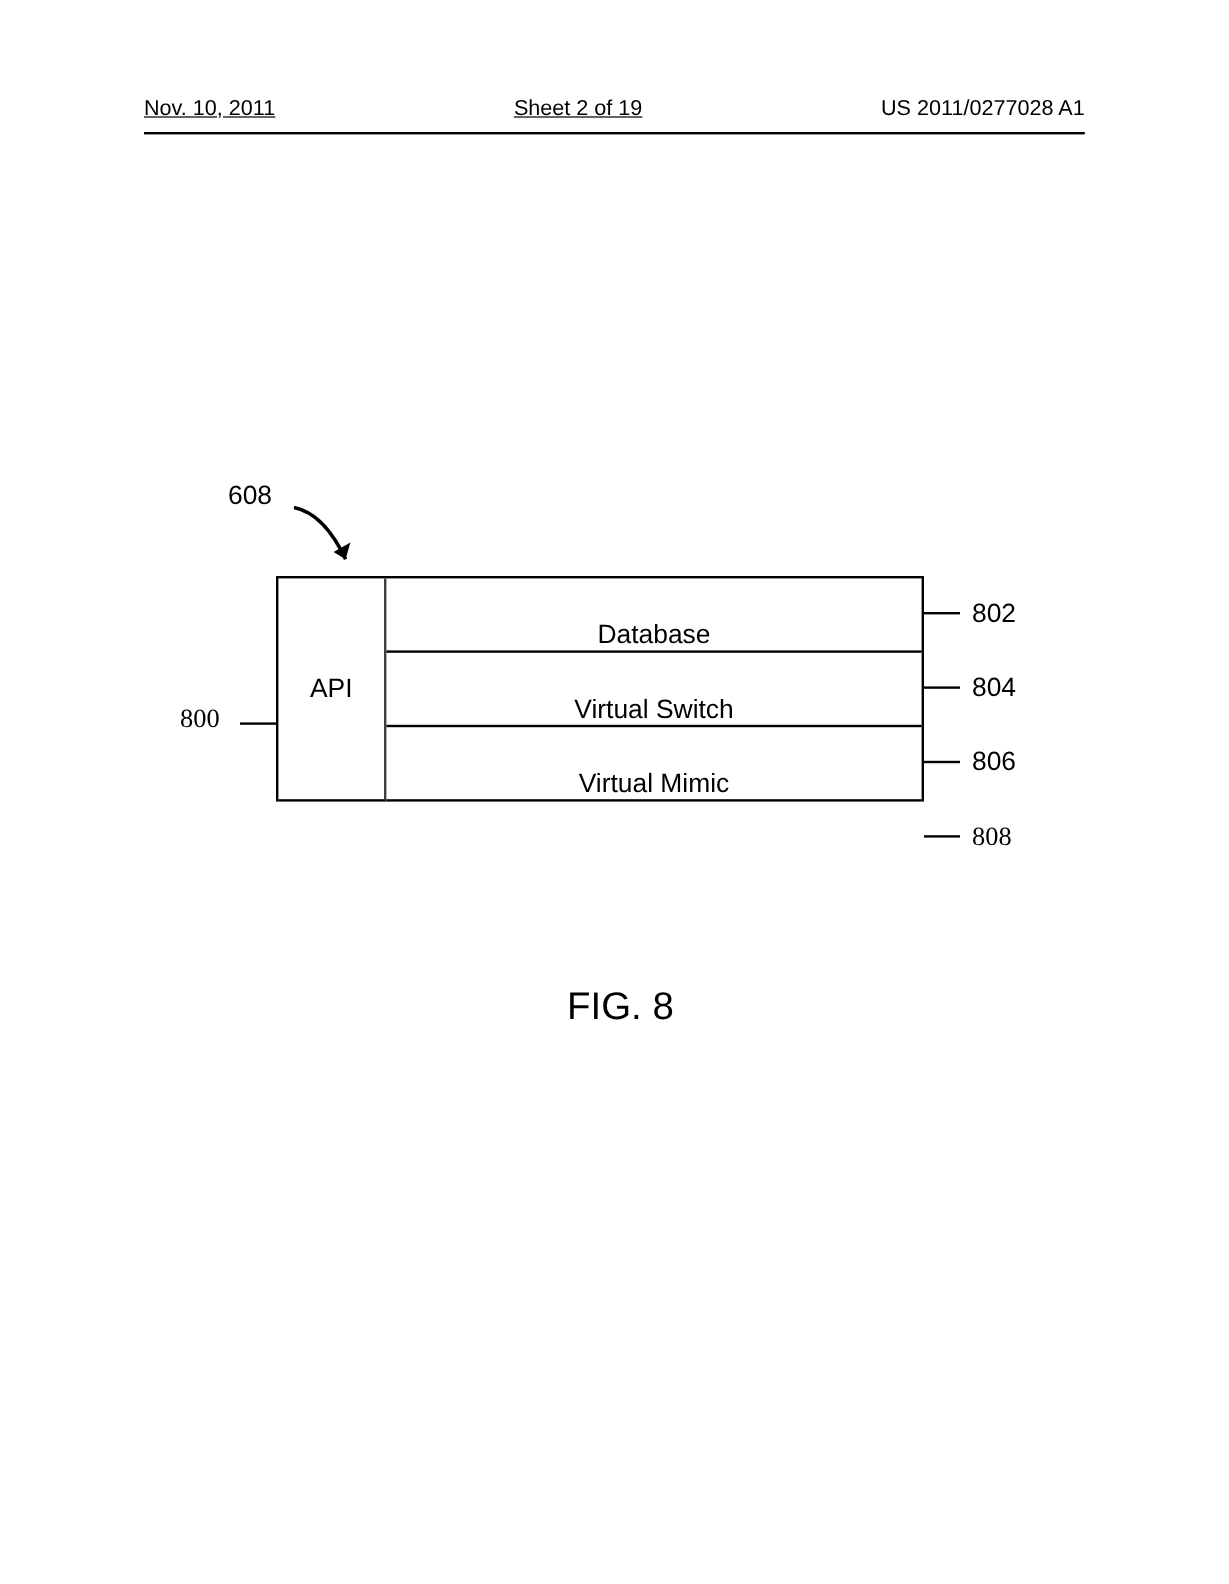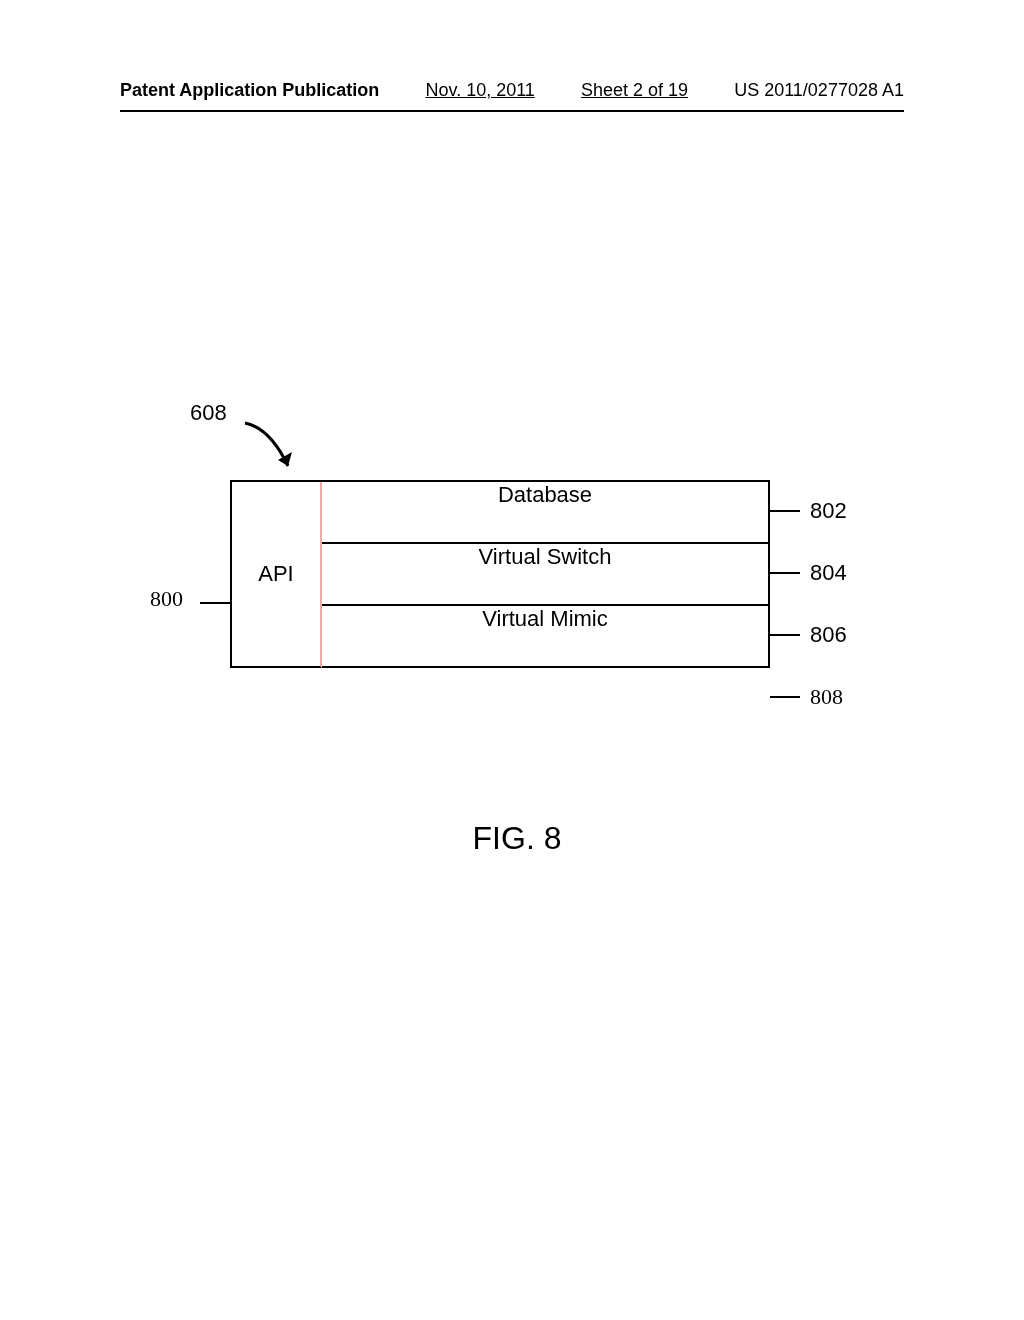--- a/index.html
+++ b/index.html
@@ -52,39 +52,39 @@
 
     
     .main-block {
       display: flex;
       border: 2px solid #000;
       border-bottom: none;
     }
 
     .api-col {
       width: 90px;
-      border-right: 2px solid #fca5a5;
+      border-right: 2px solid #404040;
       display: flex;
       align-items: center;
       justify-content: center;
       font-size: 22px;
       border-bottom: 2px solid #000;
     }
 
     .right-col {
       flex: 1;
       display: flex;
       flex-direction: column;
     }
 
     .cell {
       border-bottom: 2px solid #000;
       height: 62px;
       display: flex;
-      align-items: flex-start;
+      align-items: flex-end;
       justify-content: center;
       font-size: 22px;
     }
 
     
     .lbl {
       position: absolute;
       font-size: 22px;
     }
     .lead {
@@ -106,21 +106,20 @@
     .arrow-608 {
       position: absolute;
       top: -62px;
       left: 10px;
     }
   </style>
 </head>
 <body>
 
 <div class="header">
-  <span class="header-left">Patent Application Publication</span>
   <span class="header-middle">Nov. 10, 2011</span>
   <span class="header-middle">Sheet 2 of 19</span>
   <span class="header-right">US 2011/0277028 A1</span>
 </div>
 <div class="header-line"></div>
 
 <div class="diagram-area">
 
   <div class="arrow-608">
     <svg width="70" height="70" viewBox="0 0 70 70">

